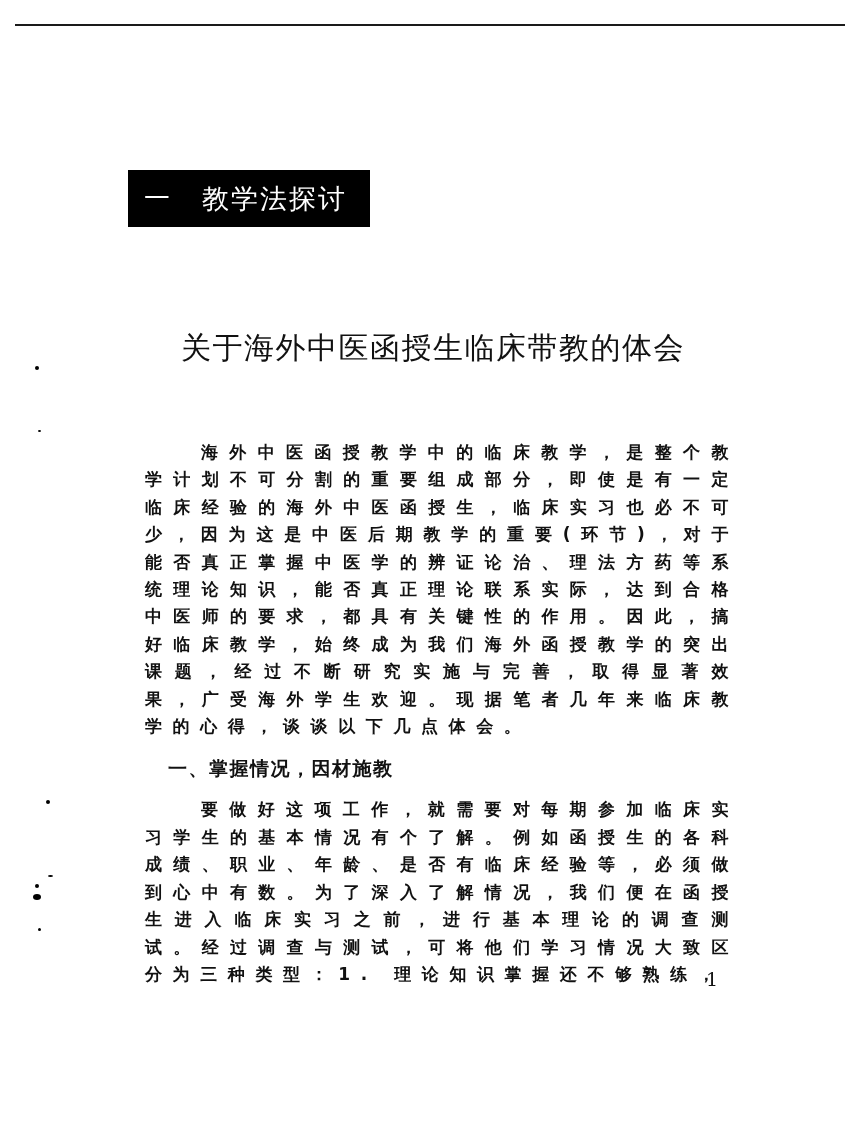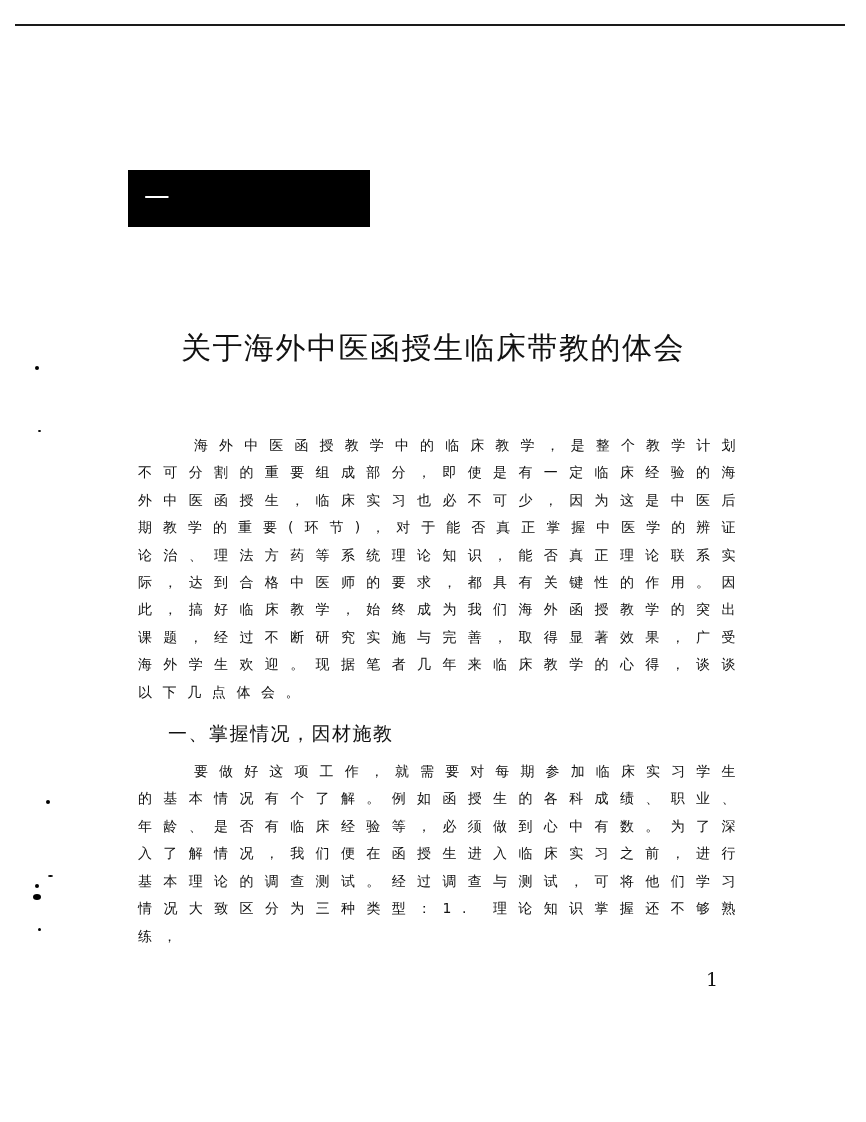--- a/index.html
+++ b/index.html
@@ -59,36 +59,36 @@
       font-family: Liberation Mono, monospace;
       color: #111;
     }
     .body-text {
       position: absolute;
       left: 134px;
       top: 428px;
       width: 616px;
     }
     .para {
-      margin: 4px;
-      font-size: 14px;
+      margin: 11px;
+      font-size: 17px;
       line-height: 27.4px;
       letter-spacing: 10.6px;
       text-align: justify;
       text-indent: 56px;
-      font-weight: 400;
+      font-weight: 700;
       font-family: "DejaVu Sans", sans-serif;
       word-break: break-all;
     }
     .section-heading {
       margin: 10px 0 8px 0;
       padding-left: 34px;
       font-size: 19px;
       line-height: 34px;
-      font-weight: 400;
+      font-weight: 700;
       letter-spacing: 1.5px;
       font-family: "DejaVu Sans", sans-serif;
     }
     .page-number {
       position: absolute;
       left: 706px;
       top: 968px;
       font-size: 19px;
       font-family: "DejaVu Serif", serif;
       color: #111;
@@ -99,20 +99,21 @@
       border-radius: 50%;
     }
   </style>
 </head>
 <body>
 
 <div class="top-rule"></div>
 
 <div class="chapter-banner">
   <span class="chapter-num">一</span>
+  <span class="chapter-title">教学法探讨</span>
 </div>
 
 <div class="article-title">关于海外中医函授生临床带教的体会</div>
 
 <div class="body-text">
   <p class="para">海外中医函授教学中的临床教学，是整个教学计划不可分割的重要组成部分，即使是有一定临床经验的海外中医函授生，临床实习也必不可少，因为这是中医后期教学的重要(环节)，对于能否真正掌握中医学的辨证论治、理法方药等系统理论知识，能否真正理论联系实际，达到合格中医师的要求，都具有关键性的作用。因此，搞好临床教学，始终成为我们海外函授教学的突出课题，经过不断研究实施与完善，取得显著效果，广受海外学生欢迎。现据笔者几年来临床教学的心得，谈谈以下几点体会。</p>
   <div class="section-heading">一、掌握情况，因材施教</div>
   <p class="para">要做好这项工作，就需要对每期参加临床实习学生的基本情况有个了解。例如函授生的各科成绩、职业、年龄、是否有临床经验等，必须做到心中有数。为了深入了解情况，我们便在函授生进入临床实习之前，进行基本理论的调查测试。经过调查与测试，可将他们学习情况大致区分为三种类型：1. 理论知识掌握还不够熟练，</p>
 </div>
 

